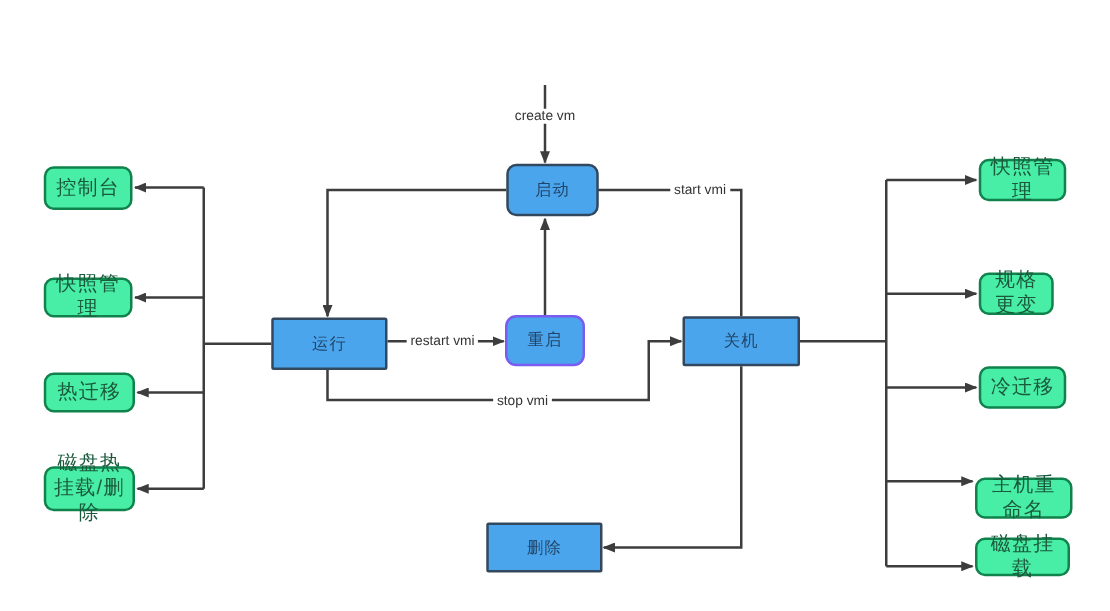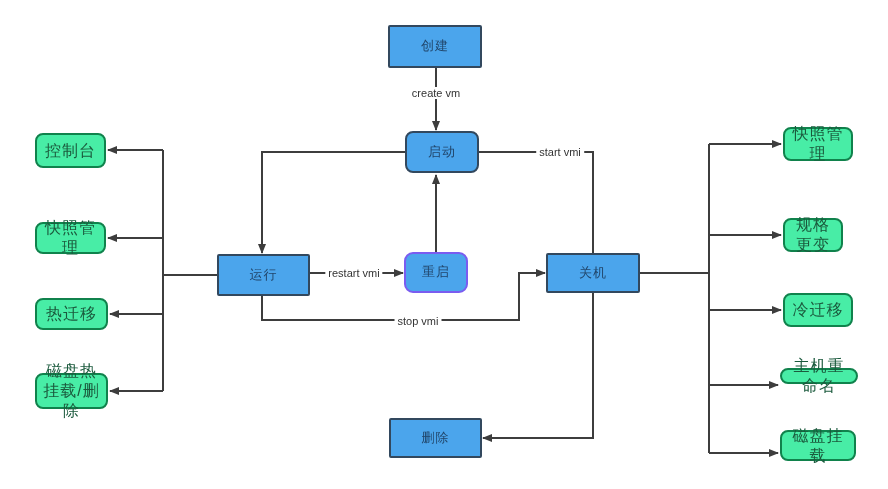--- a/index.html
+++ b/index.html
@@ -101,36 +101,35 @@
     <path class="wire" d="M709,453 H778" marker-end="url(#arrow)"></path>
 
     <path class="wire" d="M217,275 H163"></path>
     <path class="wire" d="M163,150 V391"></path>
     <path class="wire" d="M163,150 H108" marker-end="url(#arrow)"></path>
     <path class="wire" d="M163,238 H108" marker-end="url(#arrow)"></path>
     <path class="wire" d="M163,314 H110" marker-end="url(#arrow)"></path>
     <path class="wire" d="M163,391 H110" marker-end="url(#arrow)"></path>
   </svg>
 
-  <div class="node blue" style="left:388px; top:25px; width:94px; height:43px;">创建</div>
   <div class="node blue rounded" style="left:405px; top:131px; width:74px; height:42px;">启动</div>
   <div class="node blue" style="left:217px; top:254px; width:93px; height:42px;">运行</div>
   <div class="node blue restart" style="left:404px; top:252px; width:64px; height:41px;">重启</div>
   <div class="node blue" style="left:546px; top:253px; width:94px; height:40px;">关机</div>
   <div class="node blue" style="left:389px; top:418px; width:93px; height:40px;">删除</div>
 
   <div class="node green" style="left:35px; top:133px; width:71px; height:35px;">控制台</div>
   <div class="node green" style="left:35px; top:222px; width:71px; height:32px;">快照管理</div>
   <div class="node green" style="left:35px; top:298px; width:73px; height:32px;">热迁移</div>
   <div class="node green" style="left:35px; top:373px; width:73px; height:36px;">磁盘热挂载/删除</div>
 
   <div class="node green" style="left:783px; top:127px; width:70px; height:34px;">快照管理</div>
   <div class="node green" style="left:783px; top:218px; width:60px; height:34px;">规格更变</div>
   <div class="node green" style="left:783px; top:293px; width:70px; height:34px;">冷迁移</div>
-  <div class="node green" style="left:780px; top:368px; width:78px; height:16px;font-family:Liberation Serif, serif;">主机重命名</div>
+  <div class="node green" style="left:780px; top:382px; width:78px; height:33px;font-family:Liberation Serif, serif;">主机重命名</div>
   <div class="node green" style="left:780px; top:430px; width:76px; height:31px;">磁盘挂载</div>
 
   <span class="edge-label" style="left:436px; top:93px;">create vm</span>
   <span class="edge-label" style="left:560px; top:152px;">start vmi</span>
   <span class="edge-label" style="left:354px; top:273px;">restart vmi</span>
   <span class="edge-label" style="left:418px; top:321px;">stop vmi</span>
 
 </div>
 
 </body></html>

